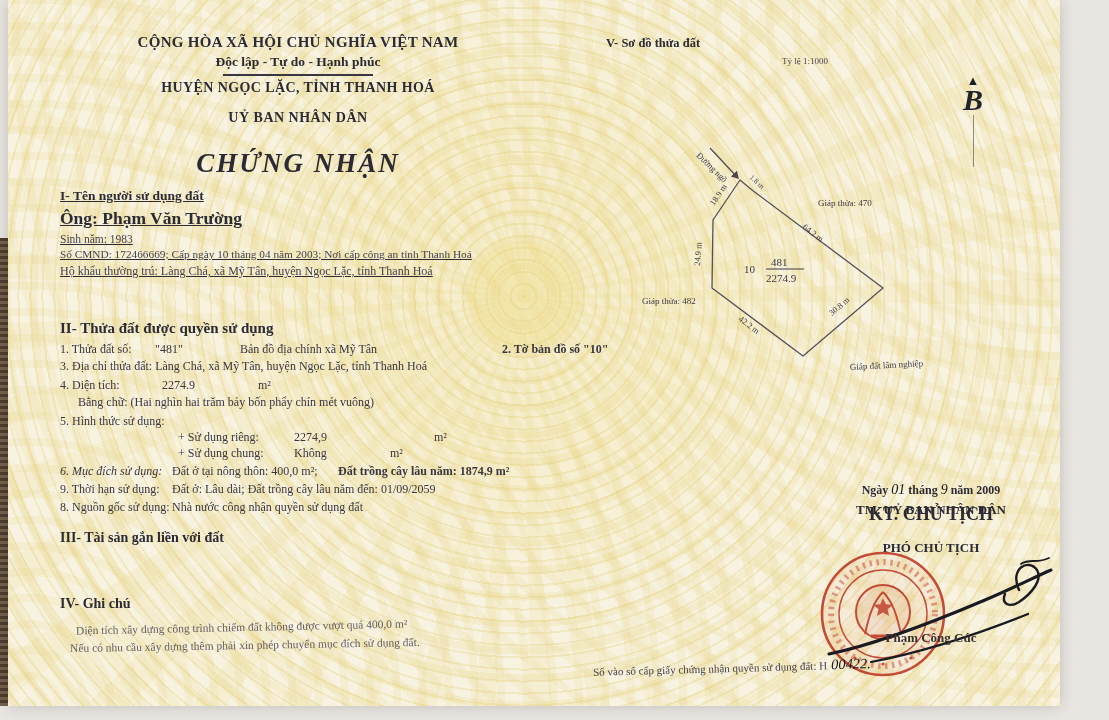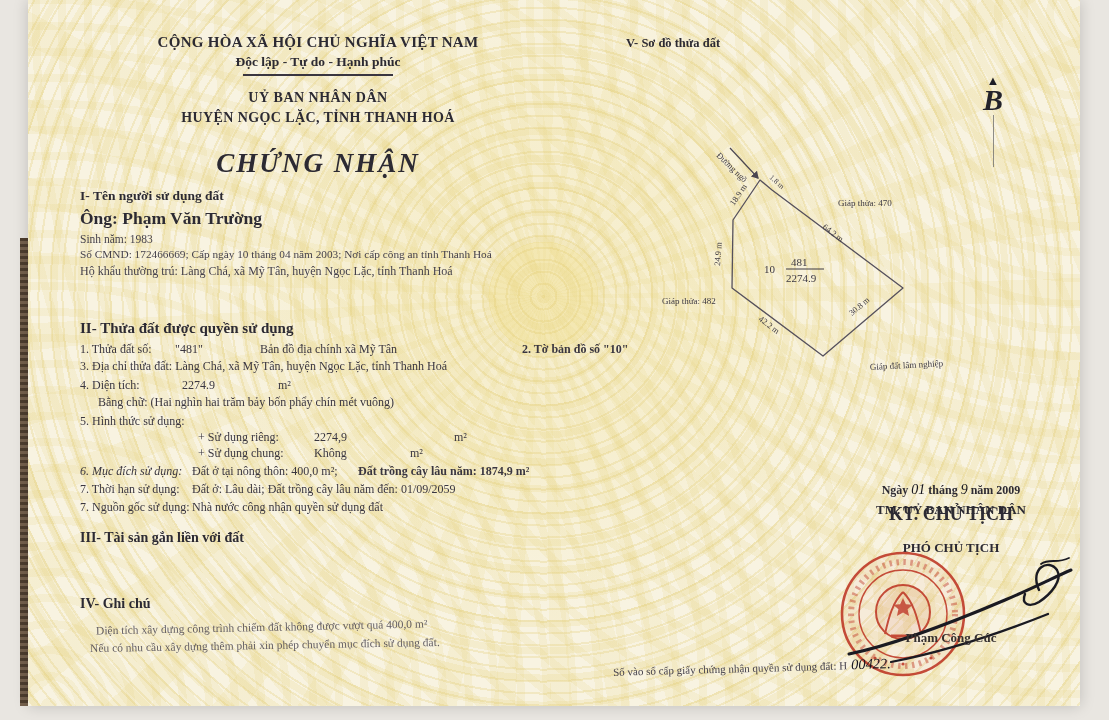--- a/index.html
+++ b/index.html
@@ -1,18 +1,18 @@
 <!DOCTYPE html>
 <html><head>
 <meta charset="utf-8">
 <style>
   html,body{margin:0;padding:0;}
   body{width:1109px;height:720px;overflow:hidden;background:#e9e6e1;
        font-family:"Liberation Serif","DejaVu Serif",serif;color:#2e2b33;}
-  .photo{position:relative;width:1019px;height:720px;margin-left:20px;}
+  .photo{position:relative;width:1019px;height:720px;}
   .desk{position:absolute;right:0;top:0;width:50px;height:695px;
         background:linear-gradient(180deg,#b29274,#a5876a 40%,#b3947a 80%,#a8896c);
         background-blend-mode:multiply;}
   .desk:after{content:"";position:absolute;inset:0;
         background:repeating-linear-gradient(90deg,rgba(60,35,15,.18) 0 2px,transparent 2px 7px);}
   .spine{position:absolute;left:0;top:238px;width:12px;height:468px;
         background:linear-gradient(90deg,#4f3e2d,#7a6349 60%,#a08succeeds566);
         background-color:#6b5540;border-radius:0 4px 4px 0;
         background-image:repeating-linear-gradient(180deg,rgba(0,0,0,.28) 0 3px,rgba(255,255,255,.07) 3px 6px);}
   .paper{position:absolute;left:8px;top:0;width:1052px;height:706px;
@@ -43,26 +43,26 @@
 <div class="photo">
   <div class="desk"></div>
   <div class="spine"></div>
 
   <div class="paper">
 
     <div class="abs c" style="left:100px;top:34px;width:380px;">
       <div class="hd" style="font-size:15px;letter-spacing:.3px;">CỘNG HÒA XÃ HỘI CHỦ NGHĨA VIỆT NAM</div>
       <div class="hd" style="font-size:13.5px;margin-top:3px;">Độc lập - Tự do - Hạnh phúc</div>
       <div style="width:150px;height:1.5px;background:#3a3640;margin:4px auto 0;"></div>
+      <div class="hd" style="font-size:14px;margin-top:4px;letter-spacing:.4px;">HUYỆN NGỌC LẶC, TỈNH THANH HOÁ</div>
       <div class="hd" style="font-size:14px;margin-top:14px;letter-spacing:.5px;">UỶ BAN NHÂN DÂN</div>
-      <div class="hd" style="font-size:14px;margin-top:4px;letter-spacing:.4px;">HUYỆN NGỌC LẶC, TỈNH THANH HOÁ</div>
       <div class="hd" style="font-size:27px;margin-top:22px;letter-spacing:2px;font-style:italic;">CHỨNG NHẬN</div>
     </div>
 
-    <div class="abs" style="left:52px;top:188px;width:480px;">
+    <div class="abs" style="left:52px;top:188px;width:480px;text-decoration:underline;">
       <div class="hd" style="font-size:13.5px;">I- Tên người sử dụng đất</div>
       <div class="hd" style="font-size:17.5px;margin-top:4px;">Ông: Phạm Văn Trường</div>
       <div style="font-size:11.5px;margin-top:4px;color:#45414c;">Sinh năm: 1983</div>
       <div style="font-size:11.3px;margin-top:3px;color:#45414c;white-space:nowrap;">Số CMND: 172466669; Cấp ngày 10 tháng 04 năm 2003; Nơi cấp công an tỉnh Thanh Hoá</div>
       <div style="font-size:12px;margin-top:4px;color:#45414c;white-space:nowrap;">Hộ khẩu thường trú: Làng Chá, xã Mỹ Tân, huyện Ngọc Lặc, tỉnh Thanh Hoá</div>
     </div>
 
     <div class="abs" style="left:52px;top:320px;width:560px;height:200px;">
       <div class="hd" style="font-size:15px;">II- Thửa đất được quyền sử dụng</div>
 
@@ -101,37 +101,38 @@
         <span style="left:330px;">m²</span>
       </div>
 
       <div class="row" style="top:144px;left:0;">
         <span style="left:0;font-style:italic;">6. Mục đích sử dụng:</span>
         <span style="left:112px;">Đất ở tại nông thôn: 400,0 m²;</span>
         <span class="b" style="left:278px;">Đất trồng cây lâu năm: 1874,9 m²</span>
       </div>
 
       <div class="row" style="top:162px;left:0;">
-        <span style="left:0;">7. Thời hạn sử dụng:</span>
+        <span style="left:0;">9. Thời hạn sử dụng:</span>
         <span style="left:112px;">Đất ở: Lâu dài; Đất trồng cây lâu năm đến: 01/09/2059</span>
       </div>
 
       <div class="row" style="top:180px;left:0;">
-        <span style="left:0;">7. Nguồn gốc sử dụng:</span>
+        <span style="left:0;">8. Nguồn gốc sử dụng:</span>
         <span style="left:112px;">Nhà nước công nhận quyền sử dụng đất</span>
       </div>
     </div>
 
     <div class="abs hd" style="left:52px;top:530px;font-size:14px;">III- Tài sản gắn liền với đất</div>
     <div class="abs hd" style="left:52px;top:596px;font-size:14px;">IV- Ghi chú</div>
     <div class="abs note" style="left:68px;top:621px;transform:rotate(-1.2deg);">Diện tích xây dựng công trình chiếm đất không được vượt quá 400,0 m²</div>
     <div class="abs note" style="left:62px;top:639px;transform:rotate(-1deg);">Nếu có nhu cầu xây dựng thêm phải xin phép chuyển mục đích sử dụng đất.</div>
 
     <div class="abs hd" style="left:598px;top:36px;font-size:12.5px;">V- Sơ đồ thửa đất</div>
     <div class="abs c" style="left:622px;top:54px;width:350px;">
+      <div style="font-size:9px;margin-top:2px;color:#4a4550;">Tỷ lệ 1:1000</div>
     </div>
 
     <div class="abs c" style="left:945px;top:74px;width:40px;">
       <div style="font-size:13px;line-height:13px;color:#1d1d26;">▲</div>
       <div class="northB">B</div>
       <div class="nline"></div>
     </div>
 
     <svg class="abs" style="left:632px;top:118px;" width="320" height="282" viewBox="0 0 320 282">
       <defs>

